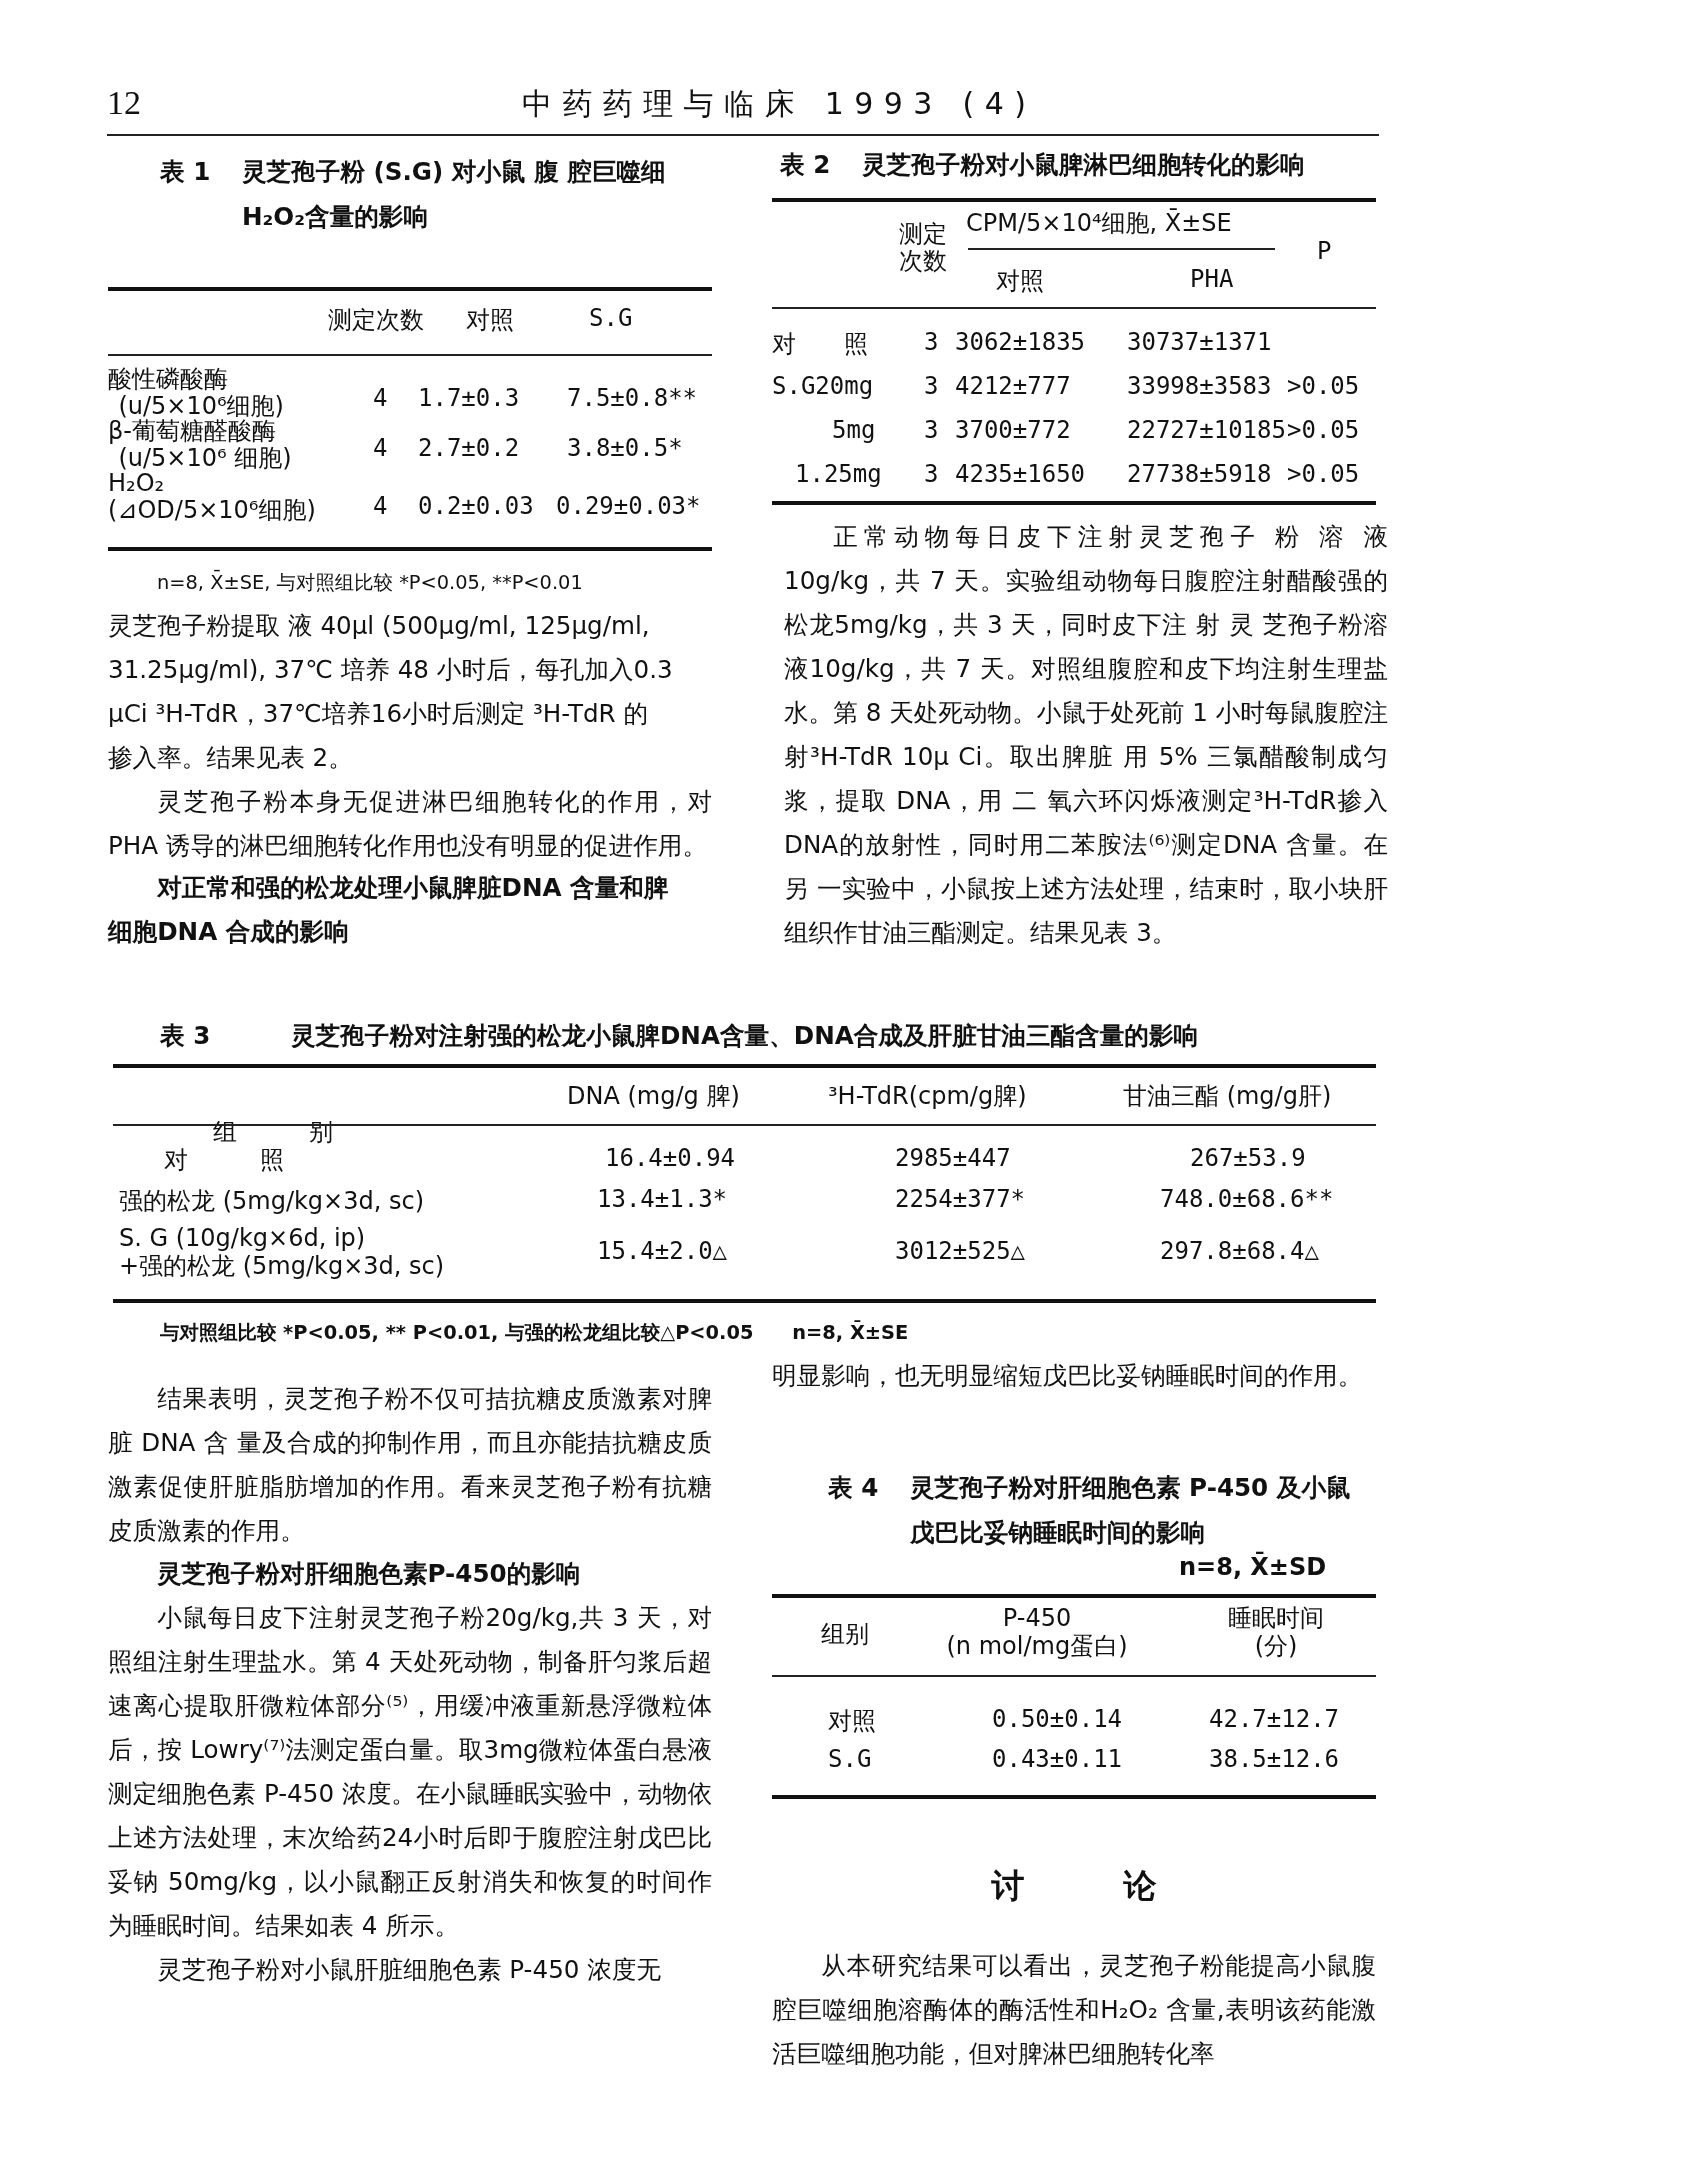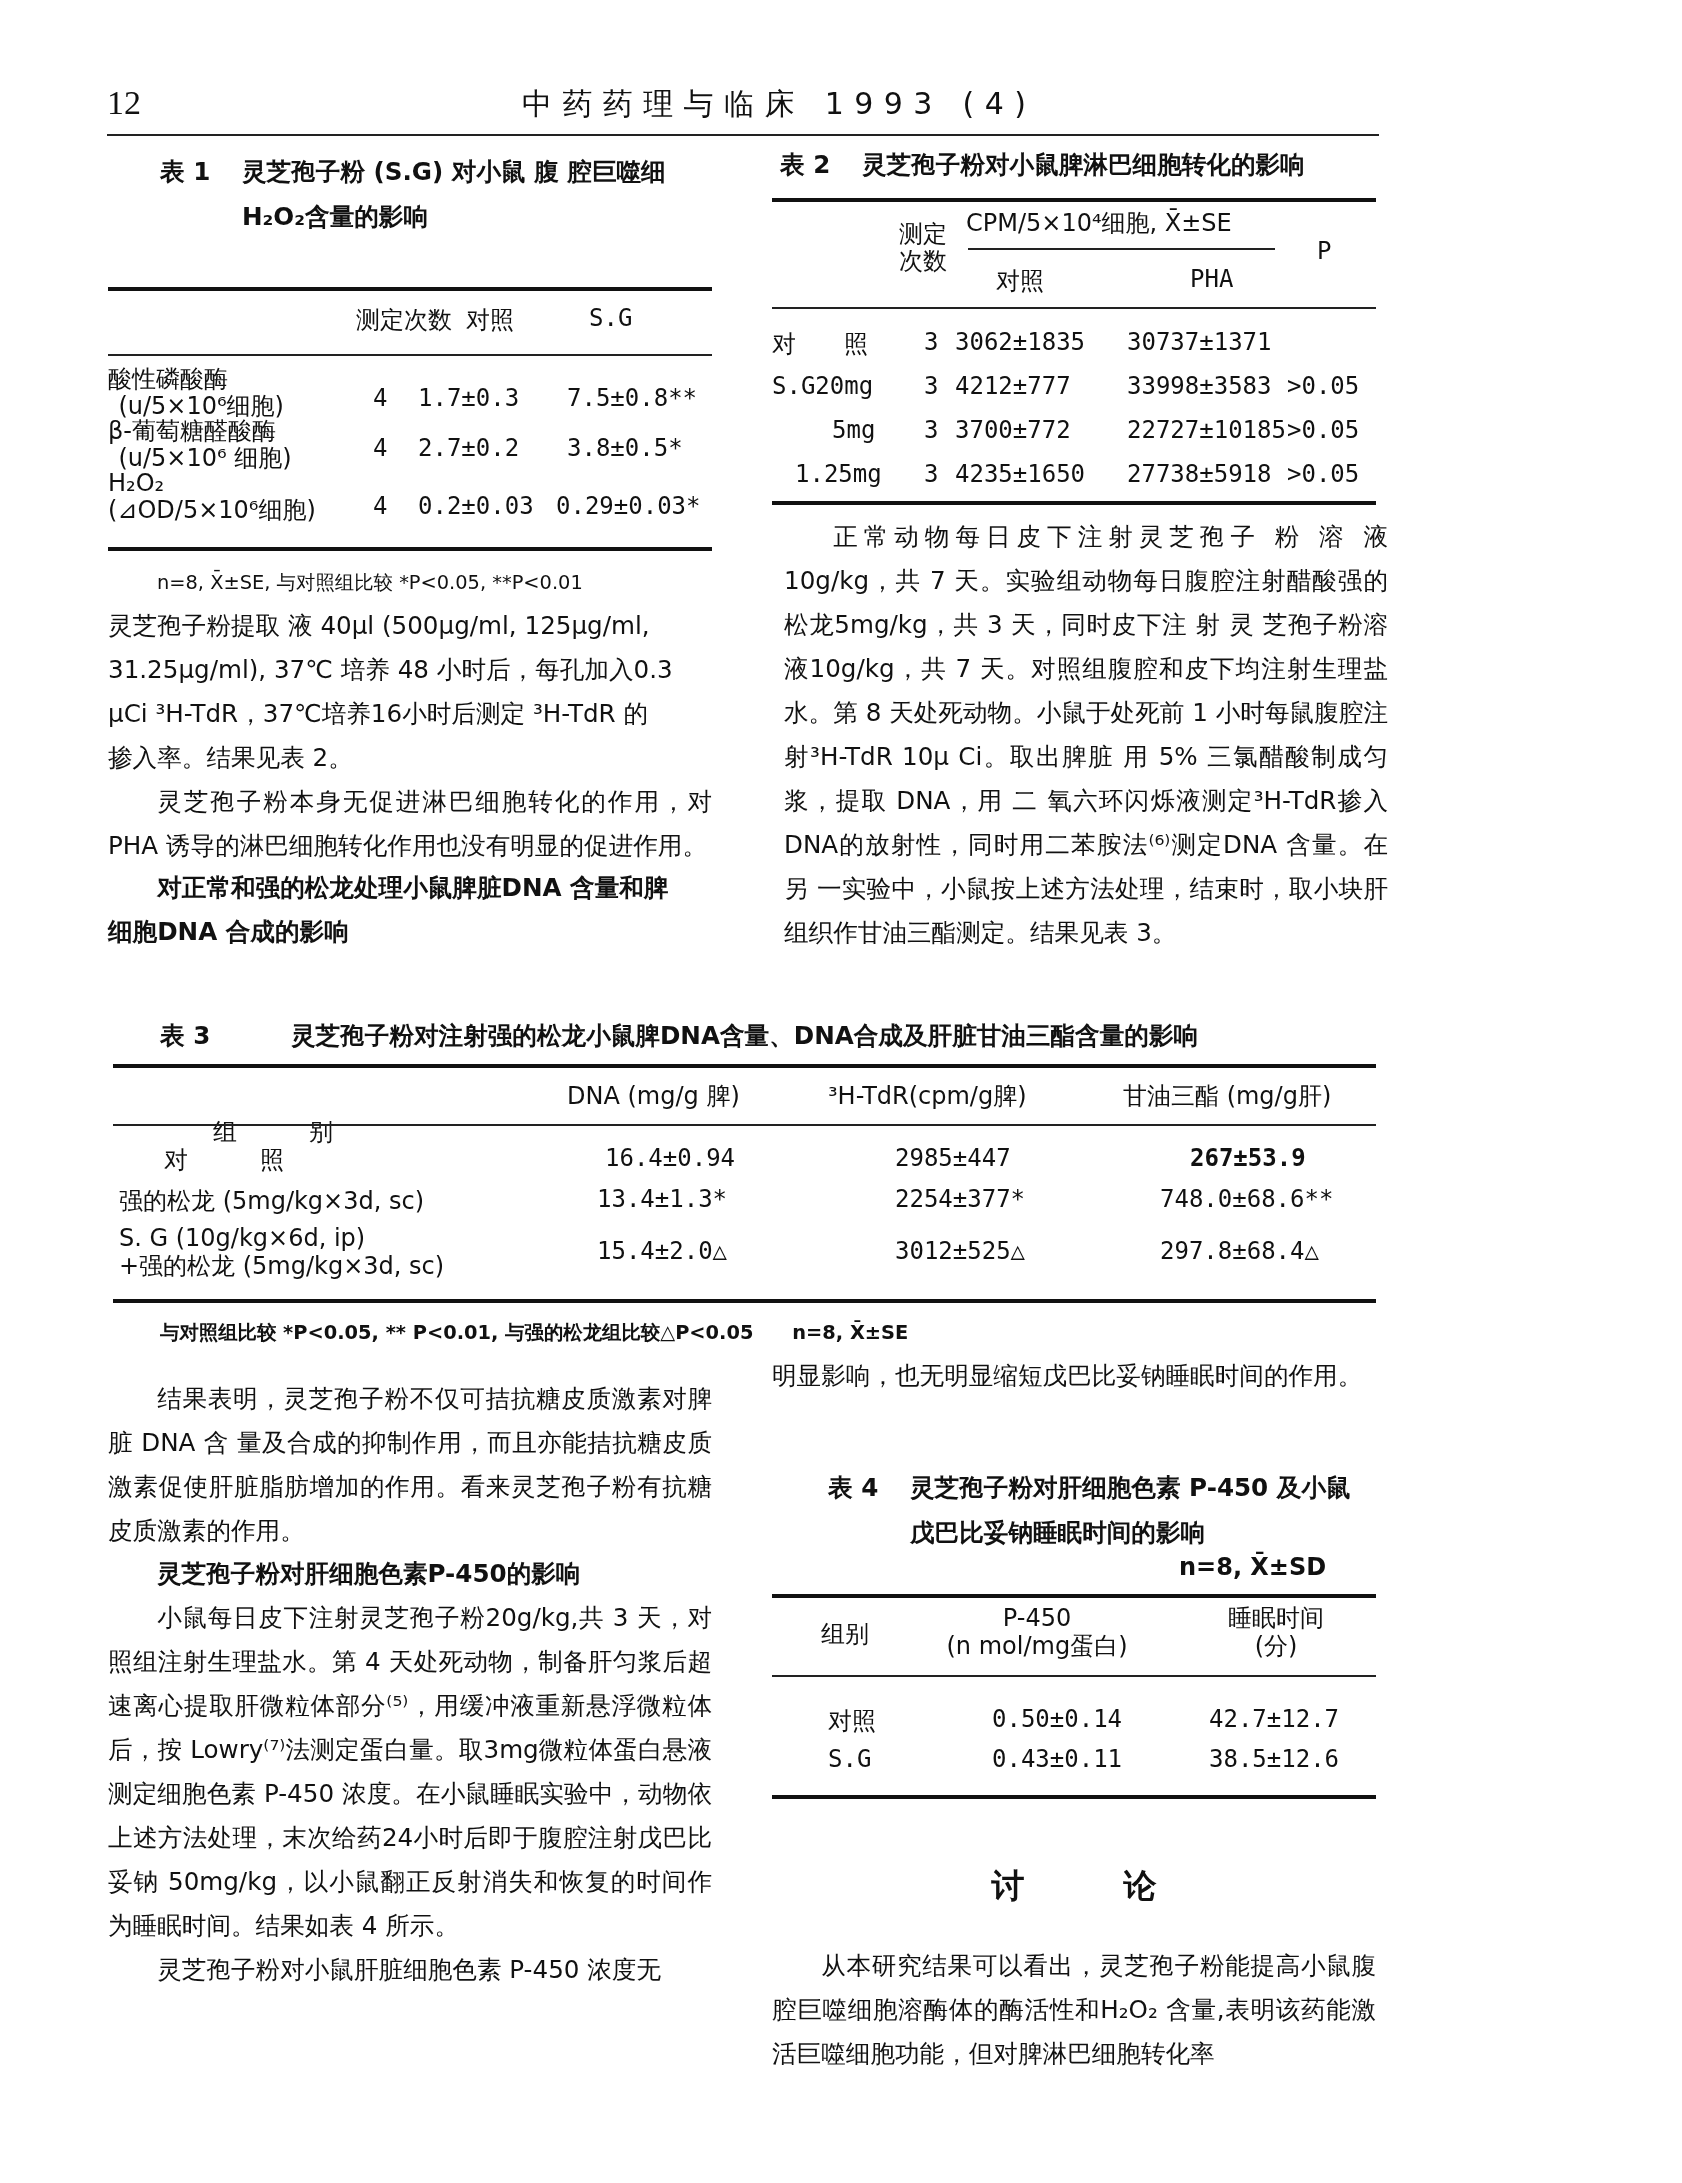--- a/index.html
+++ b/index.html
@@ -30,21 +30,21 @@
 <div class="abs cap" style="left:160px; top:149px; width:552px;">
   <div style="display:flex;">
     <span class="lbl">表 1</span>
     <div>
       <div>灵芝孢子粉 (S.G) 对小鼠 腹 腔巨噬细</div>
       <div>H₂O₂含量的影响</div>
     </div>
   </div>
 </div>
 <div class="rule-thick" style="left:108px; top:287px; width:604px;"></div>
-<div class="cell cn" style="left:328px; top:304px;margin-left:28px;">测定次数</div>
+<div class="cell cn" style="left:328px; top:304px;">测定次数</div>
 <div class="cell cn" style="left:466px; top:304px;">对照</div>
 <div class="cell" style="left:589px; top:304px;">S.G</div>
 <div class="rule-thin" style="left:108px; top:354px; width:604px;"></div>
 
 <div>
   <div class="cell cn" style="left:108px; top:366px; line-height:27px;">
     <div>酸性磷酸酶</div>
       <div style="padding-left:10.4px;">(u/5×10⁶细胞)</div>
   </div>
   <div class="cell" style="left:373px; top:384px;">4</div>
@@ -140,21 +140,21 @@
 <div class="cell cn" style="left:213px; top:1116px; width:149px;">组　　　别</div>
 <div class="cell cn" style="left:567px; top:1080px;">DNA (mg/g 脾)</div>
 <div class="cell cn" style="left:828px; top:1080px;">³H-TdR(cpm/g脾)</div>
 <div class="cell cn" style="left:1123px; top:1080px;">甘油三酯 (mg/g肝)</div>
 <div class="rule-thin" style="left:113px; top:1124px; width:1263px;"></div>
 
 <div>
   <div class="cell cn" style="left:164px; top:1144px;">对　　　照</div>
   <div class="cell" style="left:597px; top:1144px;margin-left:8px;">16.4±0.94</div>
   <div class="cell" style="left:895px; top:1144px;">2985±447</div>
-  <div class="cell" style="left:1190px; top:1144px;font-weight:bold;">267±53.9</div>
+  <div class="cell" style="left:1190px; top:1144px;">267±53.9</div>
 </div>
 <div>
   <div class="cell cn" style="left:119px; top:1185px;">强的松龙 (5mg/kg×3d, sc)</div>
   <div class="cell" style="left:597px; top:1185px;">13.4±1.3*</div>
   <div class="cell" style="left:895px; top:1185px;">2254±377*</div>
   <div class="cell" style="left:1160px; top:1185px;">748.0±68.6**</div>
 </div>
 <div>
   <div class="cell cn" style="left:119px; top:1224px; line-height:28px;">
     <div>S. G (10g/kg×6d, ip)</div>

